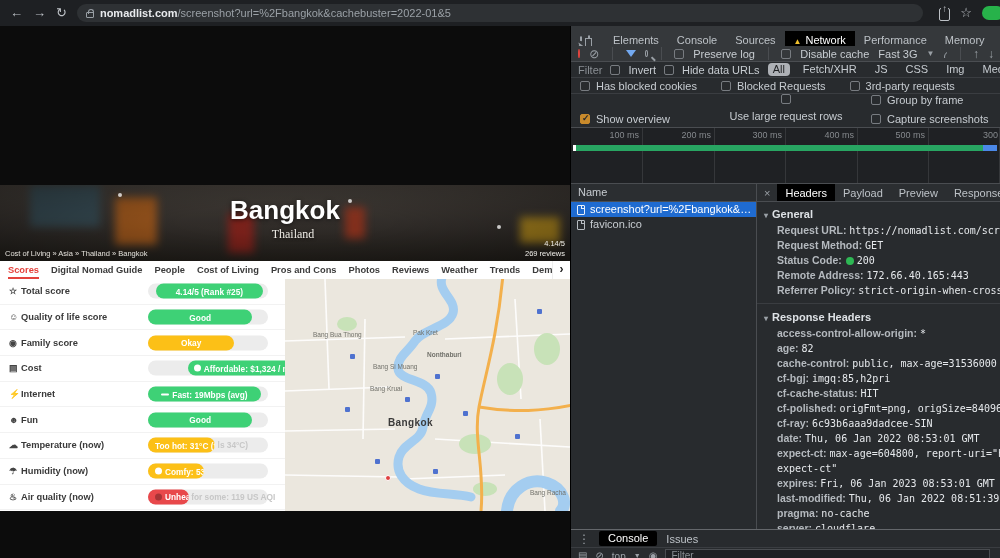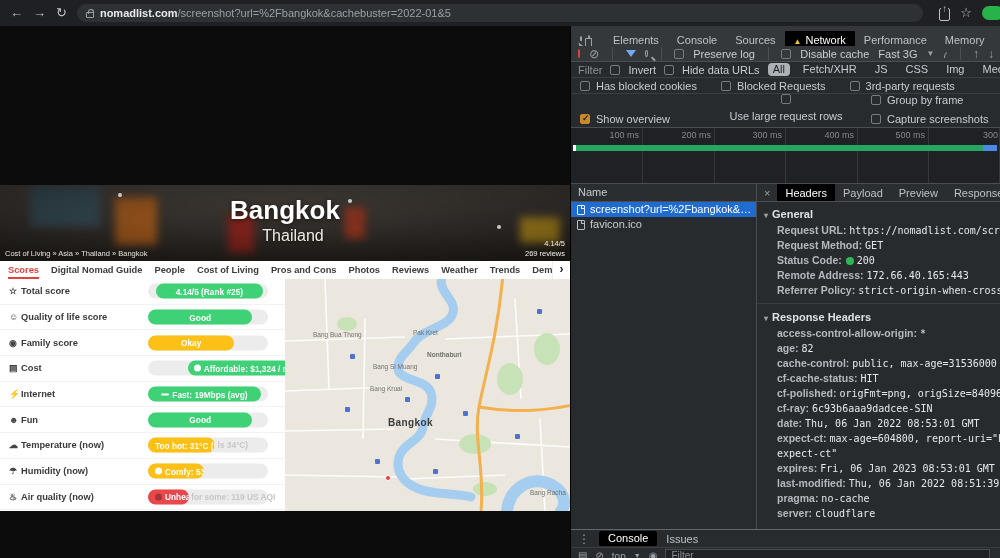--- a/index.html
+++ b/index.html
@@ -19,21 +19,21 @@
   .i-share::after { content:'↑'; position:absolute; left:1px; top:-6px; font-size:10px; color:#bdc1c6; background:#1e2023; padding:0 1px; }
   .ext-badge { width:22px; height:14px; background:#27b24a; border-radius:7px; margin-right:-14px; flex:0 0 auto; }
 
   
   .page { position:absolute; left:0; top:26px; width:570px; height:532px; background:#0c0c0c; overflow:hidden; }
   .hero { position:absolute; left:0; top:159px; width:570px; height:76px; overflow:hidden;
           background:linear-gradient(180deg,#4d4741 0%,#3a3531 55%,#2a2620 100%); }
   .hero .blk { position:absolute; filter:blur(4px); opacity:.85; }
   .hero .shade { position:absolute; inset:0; background:radial-gradient(ellipse at 50% 45%, rgba(0,0,0,.18) 25%, rgba(0,0,0,.5) 100%); }
   .hero-title { position:absolute; left:0; right:0; top:10px; text-align:center; color:#fff; font-size:26px; font-weight:bold; text-shadow:0 1px 4px rgba(0,0,0,.6); }
-  .hero-sub { position:absolute; left:16px; right:0; top:42px; text-align:center; color:#efece6; font-size:16px; text-shadow:0 1px 3px rgba(0,0,0,.6); }
+  .hero-sub { position:absolute; left:16px; right:0; top:42px; text-align:center; color:#efece6; font-size:12px; text-shadow:0 1px 3px rgba(0,0,0,.6);font-family:Liberation Serif, serif; }
   .hero-crumb { position:absolute; left:5px; bottom:3px; color:#e3e0da; font-size:7.5px; }
   .hero-rating { position:absolute; right:5px; bottom:2px; color:#f0eee9; font-size:7.5px; text-align:right; line-height:1.35; }
   .pin-dot { position:absolute; width:4px; height:4px; border-radius:50%; background:#fff; opacity:.75; }
 
   .navbar { position:absolute; left:0; top:235px; width:570px; height:18px; background:#fff; display:flex; align-items:stretch; gap:12px; padding:0 8px; font-size:9.3px; font-weight:bold; color:#3c3c3c; white-space:nowrap; overflow:hidden; }
   .nav-item { line-height:18px; cursor:pointer; }
   .nav-item.active { color:#e4423c; border-bottom:2px solid #e4423c; }
   .nav-chevron { position:absolute; right:0; top:0; width:18px; height:18px; background:#fff; border-left:1px solid #eee; text-align:center; line-height:17px; font-size:12px; font-weight:bold; color:#222; }
 
   .content { position:absolute; left:0; top:253px; width:570px; height:232px; background:#fff; }
@@ -453,20 +453,21 @@
         <div class="hd-item"><span class="hd-name">Request URL:</span> <span class="hd-val">https://nomadlist.com/screenshot?url=%2</span></div>
         <div class="hd-item"><span class="hd-name">Request Method:</span> <span class="hd-val">GET</span></div>
         <div class="hd-item"><span class="hd-name">Status Code:</span><span class="status-dot"></span><span class="hd-val">200</span></div>
         <div class="hd-item"><span class="hd-name">Remote Address:</span> <span class="hd-val">172.66.40.165:443</span></div>
         <div class="hd-item"><span class="hd-name">Referrer Policy:</span> <span class="hd-val">strict-origin-when-cross-origin</span></div>
         <div class="sec-gap"></div>
         <div class="sec-title"><span class="tri">▾</span><span>Response Headers</span></div>
         <div class="hd-item"><span class="hd-name">access-control-allow-origin:</span> <span class="hd-val">*</span></div>
         <div class="hd-item"><span class="hd-name">age:</span> <span class="hd-val">82</span></div>
         <div class="hd-item"><span class="hd-name">cache-control:</span> <span class="hd-val">public, max-age=31536000</span></div>
+        <div class="hd-item"><span class="hd-name">cf-bgj:</span> <span class="hd-val">imgq:85,h2pri</span></div>
         <div class="hd-item"><span class="hd-name">cf-cache-status:</span> <span class="hd-val">HIT</span></div>
         <div class="hd-item"><span class="hd-name">cf-polished:</span> <span class="hd-val">origFmt=png, origSize=840960</span></div>
         <div class="hd-item"><span class="hd-name">cf-ray:</span> <span class="hd-val">6c93b6aaa9dadcee-SIN</span></div>
         <div class="hd-item"><span class="hd-name">date:</span> <span class="hd-val">Thu, 06 Jan 2022 08:53:01 GMT</span></div>
         <div class="hd-item"><span class="hd-name">expect-ct:</span> <span class="hd-val">max-age=604800, report-uri="https://report</span></div>
         <div class="hd-item"><span class="hd-val">expect-ct"</span></div>
         <div class="hd-item"><span class="hd-name">expires:</span> <span class="hd-val">Fri, 06 Jan 2023 08:53:01 GMT</span></div>
         <div class="hd-item"><span class="hd-name">last-modified:</span> <span class="hd-val">Thu, 06 Jan 2022 08:51:39 GMT</span></div>
         <div class="hd-item"><span class="hd-name">pragma:</span> <span class="hd-val">no-cache</span></div>
         <div class="hd-item"><span class="hd-name">server:</span> <span class="hd-val">cloudflare</span></div>

